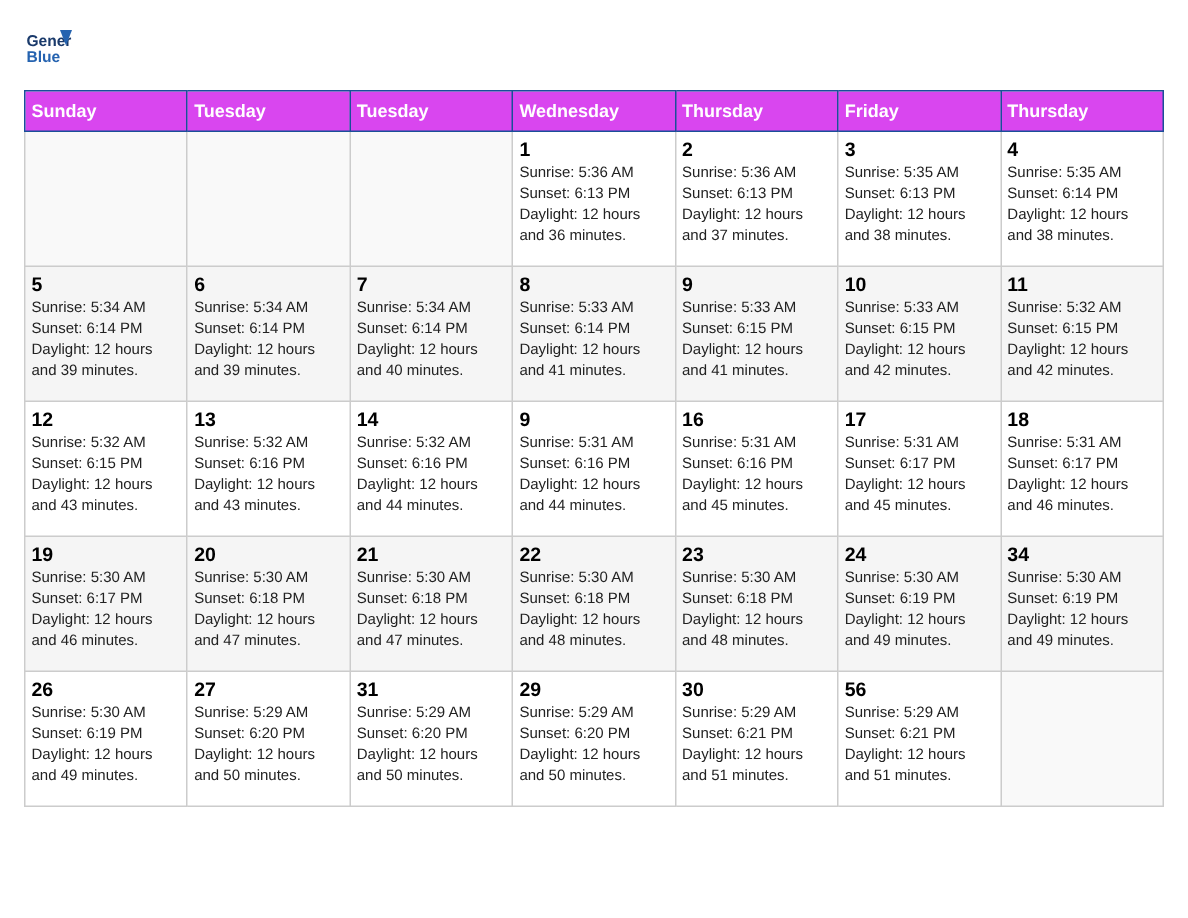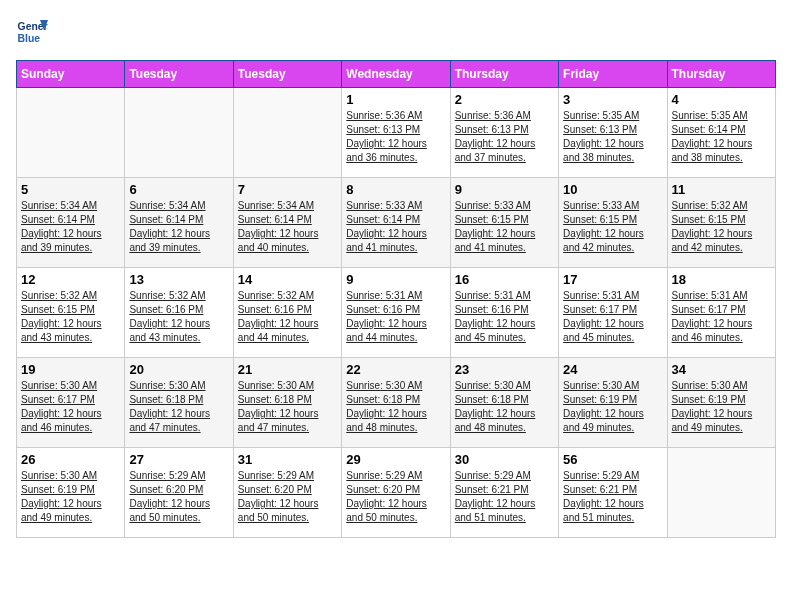--- a/index.html
+++ b/index.html
@@ -71,21 +71,20 @@
     .day-num {
       font-weight: bold;
       font-size: 13px;
       margin-bottom: 2px;
       display: block;
     }
     .day-info {
       font-size: 10px;
       color: #222;
       line-height: 1.4;
-      text-decoration: underline;
     }
     .empty-cell {
       background: #f9f9f9;
     }
   </style>
 </head>
 <body>
 
 <div class="header">
   <div class="logo">

